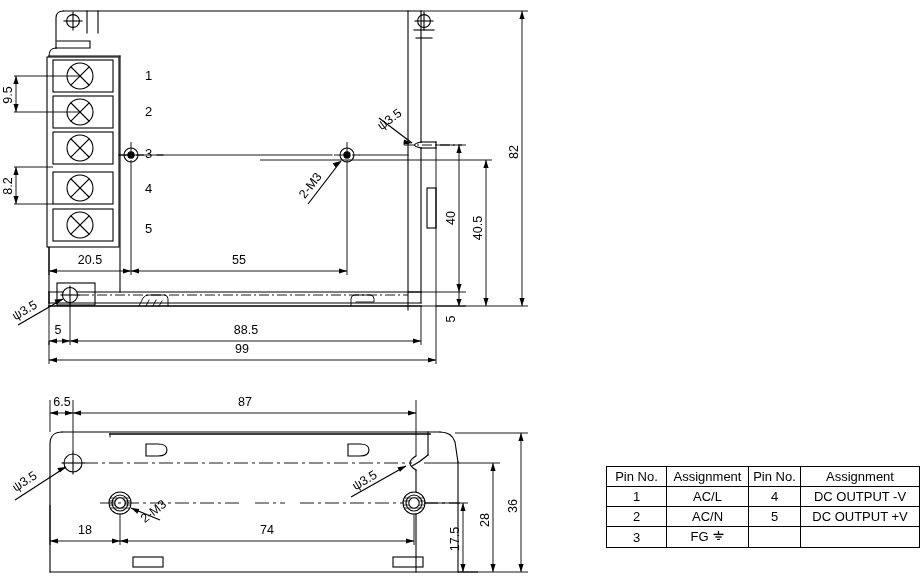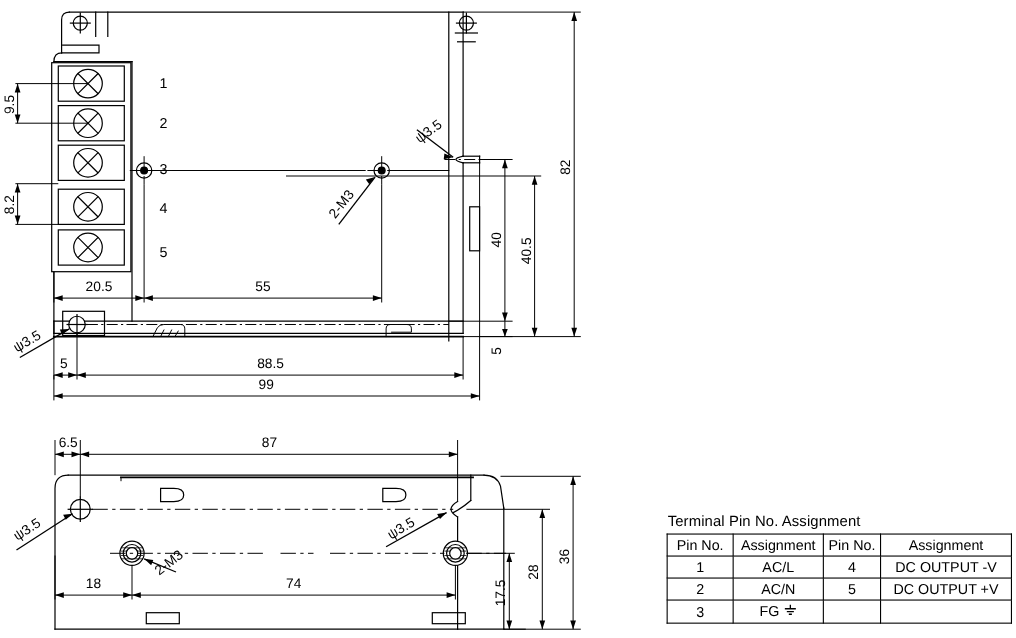--- a/index.html
+++ b/index.html
@@ -467,21 +467,20 @@
         <path class="fillk" d="M 521 433 l -2.6 8 l 5.2 0 z"></path>
         <path class="fillk" d="M 521 572 l -2.6 -8 l 5.2 0 z"></path>
         <text class="txt txt-dim" x="514" y="506" transform="rotate(-90 514 506)" text-anchor="middle">36</text>
       </g>
 
     </g>
 
   </svg>
 
   <div id="pin-table-block">
-    <div id="pin-table-title">Terminal Pin No.  Assignment</div>
     <table class="pin-table">
       <colgroup>
         <col class="c1">
           <col class="c2">
           <col class="c3">
           <col class="c4">
       </colgroup>
       <thead>
         <tr>
           <th>Pin No.</th>

